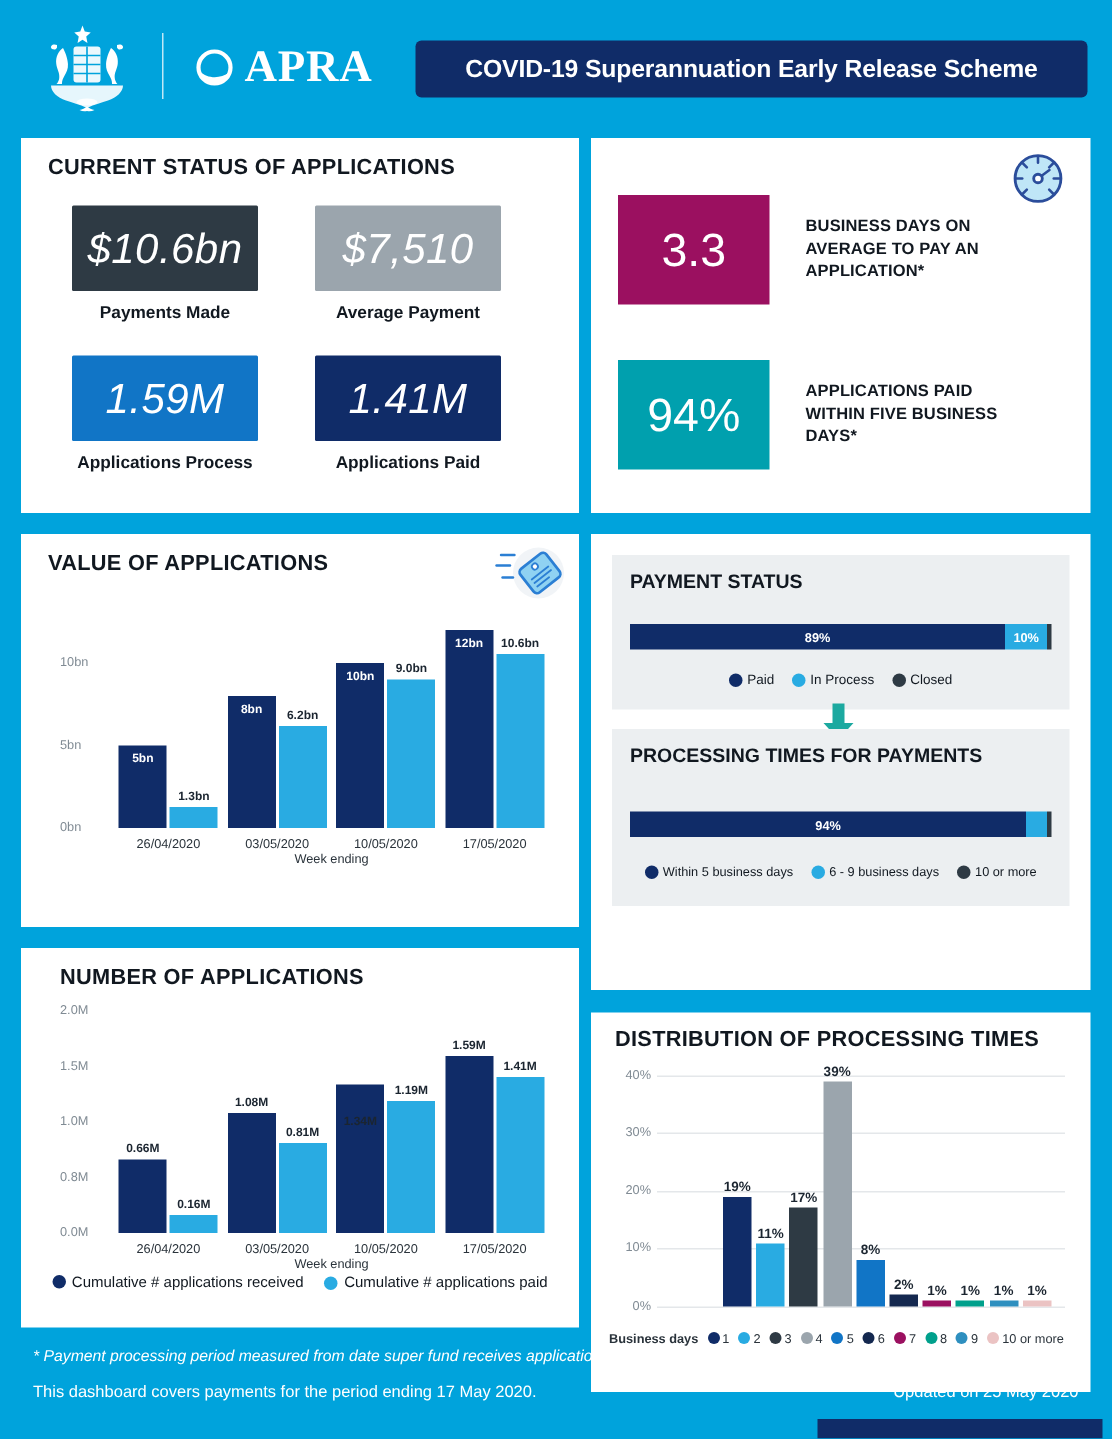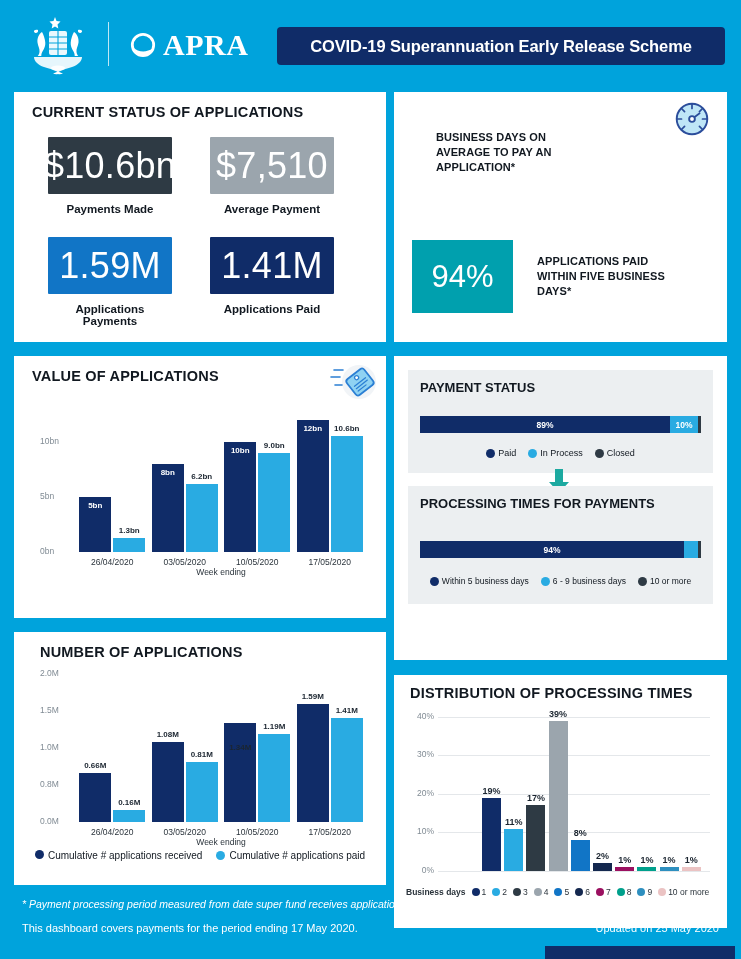--- a/index.html
+++ b/index.html
@@ -35,21 +35,21 @@
   .card-title { font-size: 14.5px; font-weight: bold; color: #111820; letter-spacing: .2px; }
 
   
   #card-status { left: 14px; top: 92px; width: 372px; height: 250px; }
   #card-status .card-title { position: absolute; left: 18px; top: 12px; }
   .kpi { position: absolute; }
   .kpi-box {
     height: 57px; border-radius: 1px;
     display: flex; align-items: center; justify-content: center;
   }
-  .kpi-box span { color: #ffffff; font-size: 36px; font-weight: 300; letter-spacing: .3px; }
+  .kpi-box span { color: #ffffff; font-size: 28px; font-weight: 300; letter-spacing: .3px; font-style: italic; }
   .kpi-label {
     margin-top: 9px; text-align: center; font-size: 11.5px; font-weight: bold; color: #111820;
   }
 
   
   #card-days { left: 394px; top: 92px; width: 333px; height: 250px; }
   .stat-row { position: absolute; display: flex; align-items: center; }
   .stat-box {
     width: 101px; height: 73px; display: flex; align-items: center; justify-content: center;
   }
@@ -154,21 +154,21 @@
       <div class="kpi-box" id="kpi1box" style="background: rgb(155, 165, 173);">
         <span>$7,510</span>
       </div>
       <div class="kpi-label">Average Payment</div>
     </div>
 
     <div class="kpi" style="left:34px; top:145px; width:124px;">
       <div class="kpi-box" id="kpi2box" style="background: rgb(17, 117, 198);">
         <span>1.59M</span>
       </div>
-      <div class="kpi-label">Applications Payments</div>
+      <div class="kpi-label">Applications Process</div>
     </div>
 
     <div class="kpi" style="left:196px; top:145px; width:124px;">
       <div class="kpi-box" id="kpi3box" style="background: rgb(16, 44, 104);">
         <span>1.41M</span>
       </div>
       <div class="kpi-label">Applications Paid</div>
     </div>
   </div>
 
@@ -182,20 +182,23 @@
         <line x1="11" y1="11" x2="14.2" y2="14.2"></line>
         <line x1="33" y1="11" x2="29.8" y2="14.2"></line>
         <line x1="11" y1="33" x2="14.2" y2="29.8"></line>
         <line x1="33" y1="33" x2="29.8" y2="29.8"></line>
         <line x1="22" y1="22" x2="30" y2="16"></line>
       </g>
       <circle cx="22" cy="22" r="3" fill="#ffffff" stroke="#2B4D9B" stroke-width="2"></circle>
     </svg>
 
     <div class="stat-row" style="left:18px; top:38px;">
+      <div class="stat-box" id="stat0box" style="background: rgb(155, 16, 96);">
+        <span>3.3</span>
+      </div>
       <div class="stat-text" style="width:150px;">BUSINESS DAYS ON AVERAGE TO PAY AN APPLICATION*</div>
     </div>
 
     <div class="stat-row" style="left:18px; top:148px;">
       <div class="stat-box" id="stat1box" style="background: rgb(0, 160, 174);">
         <span>94%</span>
       </div>
       <div class="stat-text" style="width:150px;">APPLICATIONS PAID WITHIN FIVE BUSINESS DAYS*</div>
     </div>
   </div>

